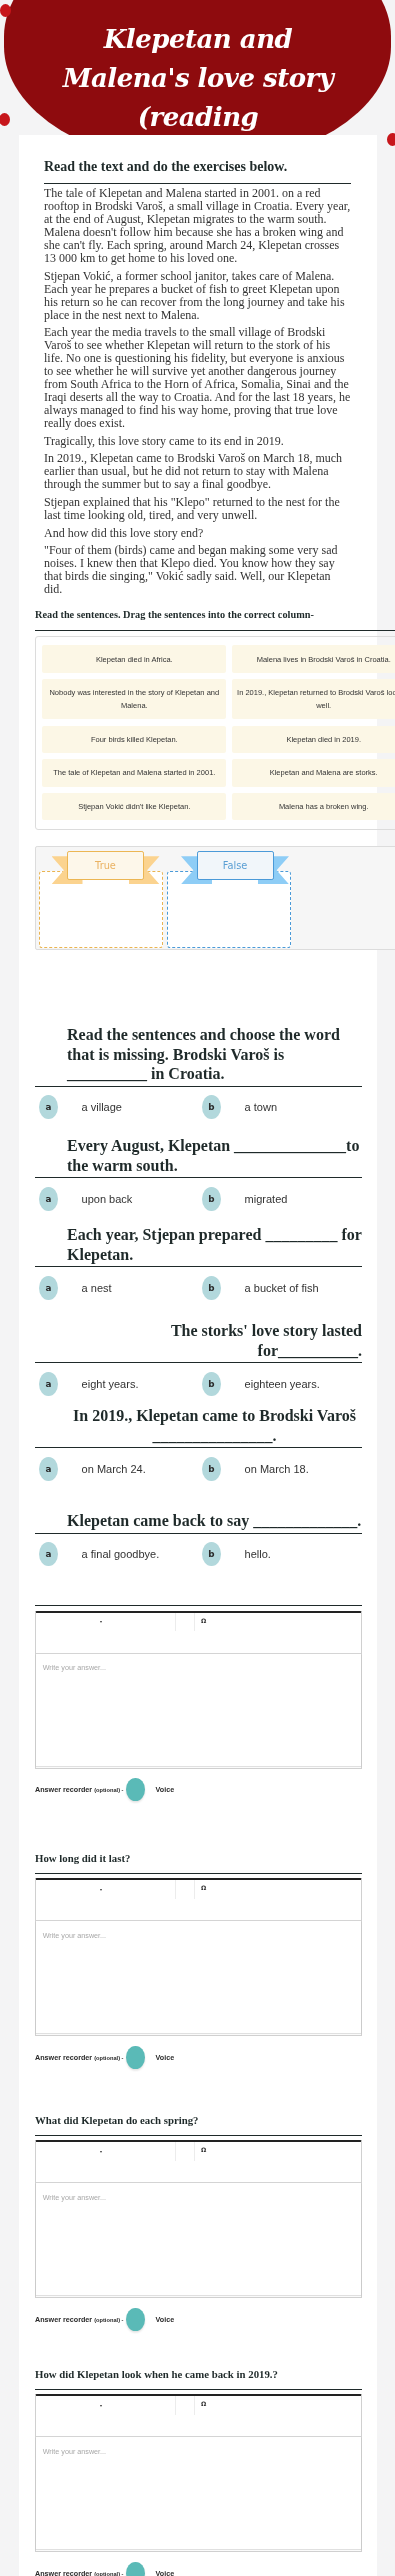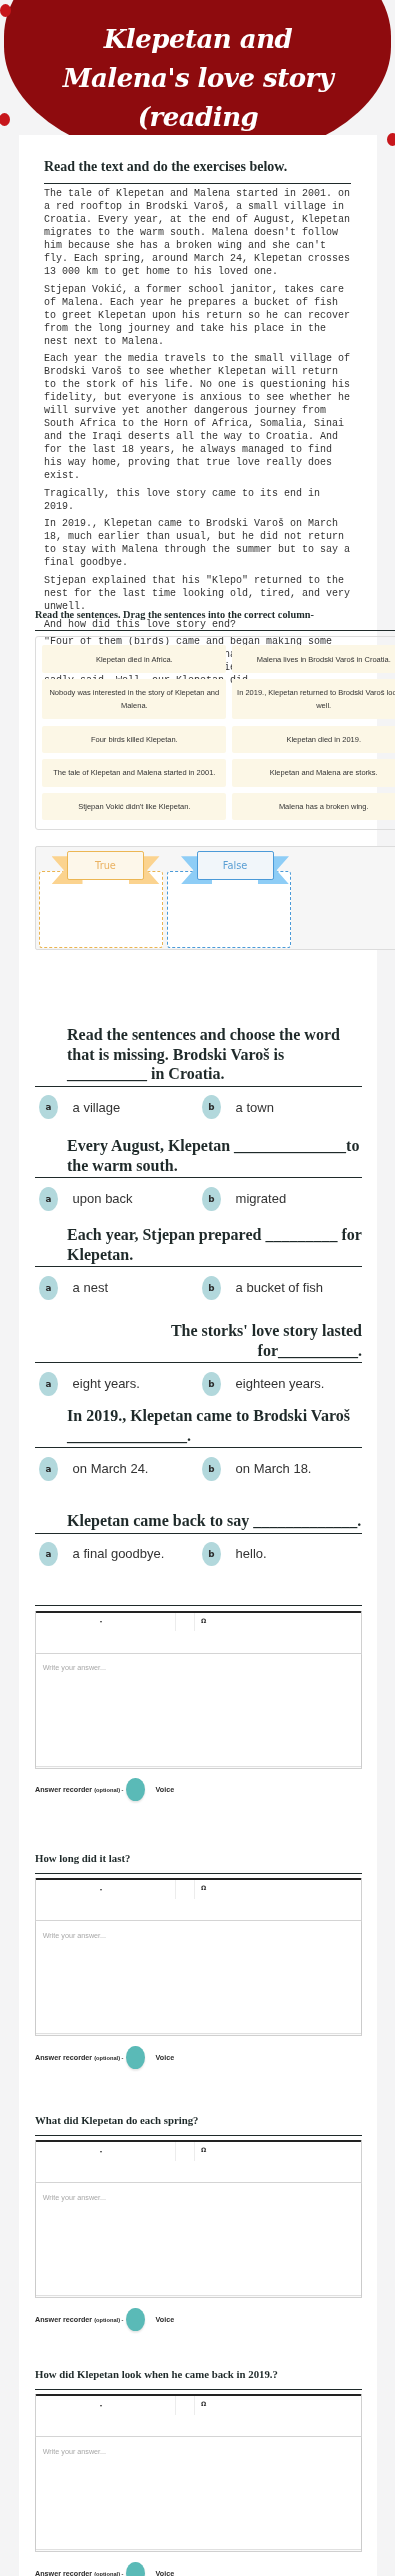--- a/index.html
+++ b/index.html
@@ -40,21 +40,21 @@
     .section-heading {
       font-family: "Liberation Serif", serif; font-size: 10.8px; color: #1f2a2a;
       line-height: 15.5px;
     }
     .rule { height: 0.5px; background: #1f2a2a; }
     
     .reading { position: absolute; left: 44px; top: 159px; width: 307px; }
     .reading .section-heading { font-size: 14px; margin-bottom: 8px; }
     .reading .rule { margin-bottom: 4.1px; }
     .para {
-      font-family: Liberation Mono, monospace; font-size: 10px; line-height: 13px;
+      font-family: Liberation Serif, serif; font-size: 12px; line-height: 13px;
       color: #333; margin-bottom: 4.6px;
     }
     
     .drag { position: absolute; left: 35px; top: 608px; width: 388px; }
     .drag .section-heading { font-size: 10.3px; line-height: 14.4px; margin-bottom: 7.2px; }
     .drag-pool {
       margin-top: 6.2px; border: 0.5px solid #dcdcdc; border-radius: 3.1px;
       padding: 8.2px 6.2px 3.1px 6.2px; display: grid; grid-template-columns: 1fr 1fr;
       column-gap: 5.2px; row-gap: 0;
     }
@@ -96,21 +96,21 @@
     .mc .rule { margin-top: 2.1px; }
     .mc-options { display: flex; margin-top: 8.8px; }
     .mc-option { width: 163px; display: flex; align-items: center; }
     .mc-letter {
       width: 18.5px; height: 24px; border-radius: 50%; background: #b2d8dc;
       display: flex; align-items: center; justify-content: center;
       font-family: "DejaVu Sans", sans-serif; font-weight: bold; font-size: 8.8px; color: #2a2a2a;
       margin-left: 4.1px;
     }
     .mc-text {
-      margin-left: 15px; font-family: "Liberation Sans", sans-serif; font-size: 13px; color: #333;
+      margin-left: 24px; font-family: "Liberation Sans", sans-serif; font-size: 11px; color: #333;
     }
     
     .oq { position: absolute; left: 35px; width: 327px; }
     .oq .section-heading { font-size: 10.8px; line-height: 17.5px; }
     .oq .rule { margin-top: 5.2px; }
     .editor {
       margin-top: 5.2px; border: 0.5px solid #d0d0d0; border-top: 2.6px solid #222;
       border-radius: 1.5px 1.5px 0 0; background: #fff;
     }
     .toolbar { height: 41px; position: relative; border-bottom: 1px solid #d4d4d4; }
@@ -255,21 +255,21 @@
         <span class="mc-letter">a</span>
         <span class="mc-text">eight years.</span>
       </div>
     <div class="mc-option">
         <span class="mc-letter">b</span>
         <span class="mc-text">eighteen years.</span>
       </div>
   </div>
 </section>
 
-<section class="mc" style="top:1406px;">
+<section class="mc" style="top:1406px;text-align:center;">
   <h2 class="section-heading">In 2019., Klepetan came to Brodski Varoš _______________.</h2>
   <div class="rule"></div>
   <div class="mc-options">
     <div class="mc-option">
         <span class="mc-letter">a</span>
         <span class="mc-text">on March 24.</span>
       </div>
     <div class="mc-option">
         <span class="mc-letter">b</span>
         <span class="mc-text">on March 18.</span>

